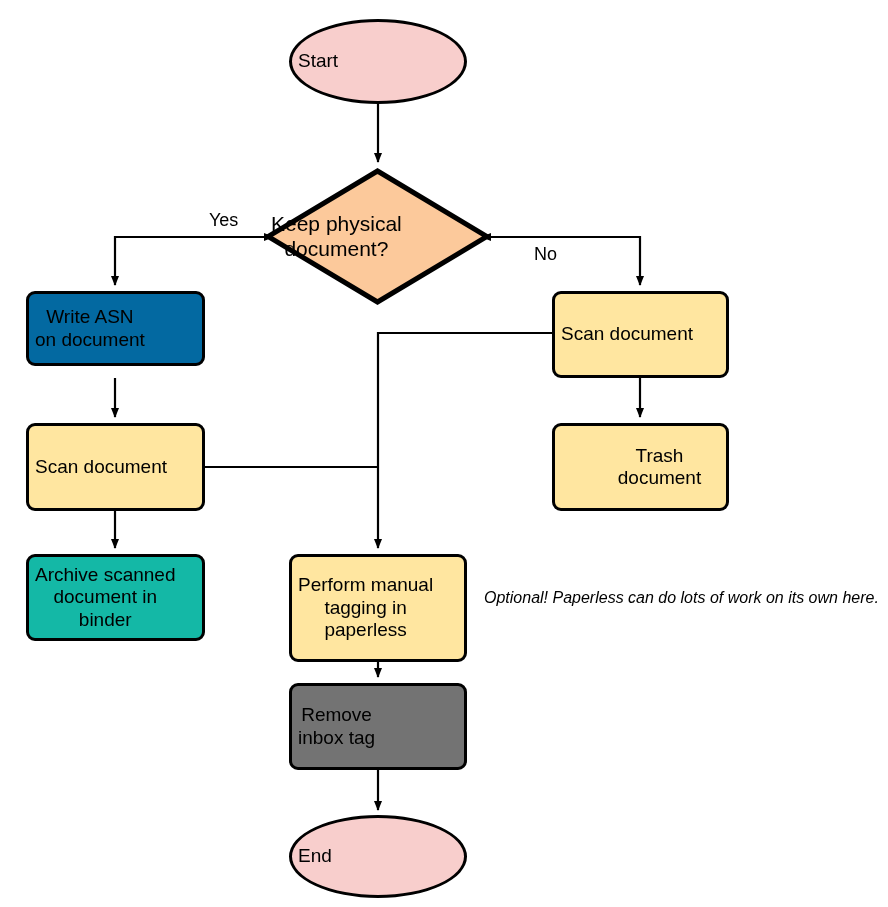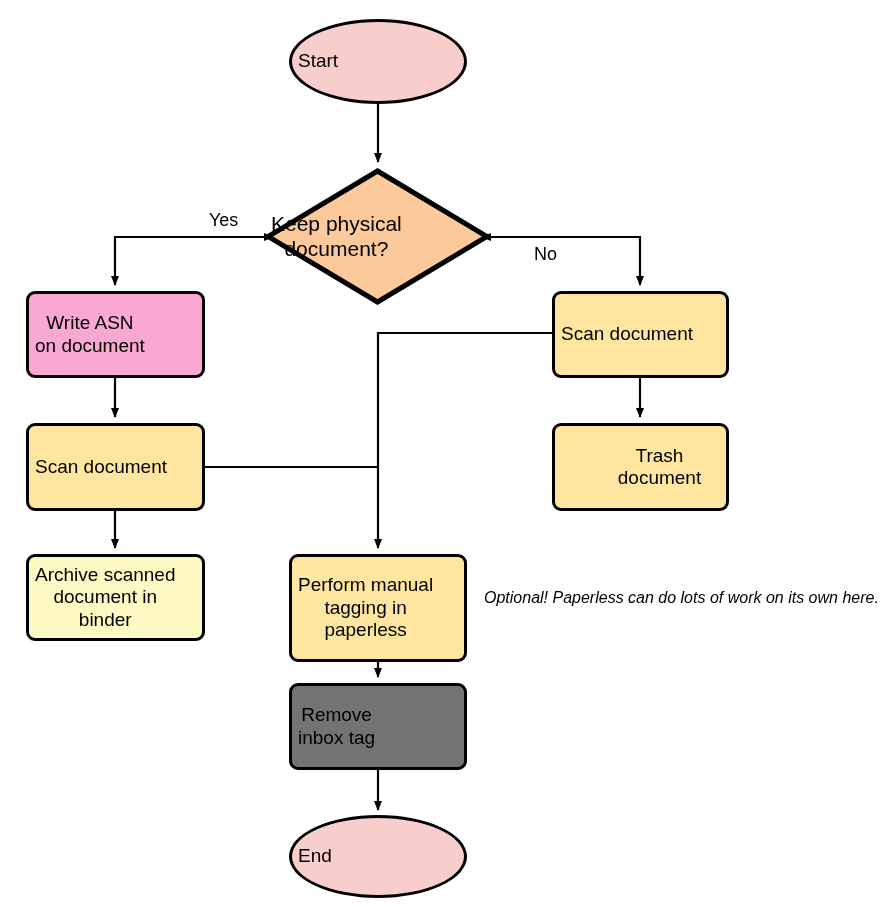--- a/index.html
+++ b/index.html
@@ -138,30 +138,30 @@
 document?</span>
   </div>
 
   <div class="edge-label" style="left:207px; top:210px;">
     <span>Yes</span>
   </div>
   <div class="edge-label" style="left:532px; top:210px;margin-top:34px;">
     <span>No</span>
   </div>
 
-  <div class="node process" style="left:26px; top:291px; width:179px; height:87px; background:#f9a8d4;">
+  <div class="node process" style="left:26px; top:291px; width:179px; height:75px; background:#0369a1;">
     <span class="node-label">Write ASN
 on document</span>
   </div>
 
   <div class="node process" style="left:26px; top:423px; width:179px; height:88px; background:#ffe6a0;">
     <span class="node-label">Scan document</span>
   </div>
 
-  <div class="node process" style="left:26px; top:554px; width:179px; height:87px; background:#fef9c3;">
+  <div class="node process" style="left:26px; top:554px; width:179px; height:87px; background:#14b8a6;">
     <span class="node-label">Archive scanned
 document in
 binder</span>
   </div>
 
   <div class="node process" style="left:552px; top:291px; width:177px; height:87px; background:#ffe6a0;">
     <span class="node-label">Scan document</span>
   </div>
 
   <div class="node process" style="left:552px; top:423px; width:177px; height:88px; background:#ffe6a0;padding-left:38px;">

